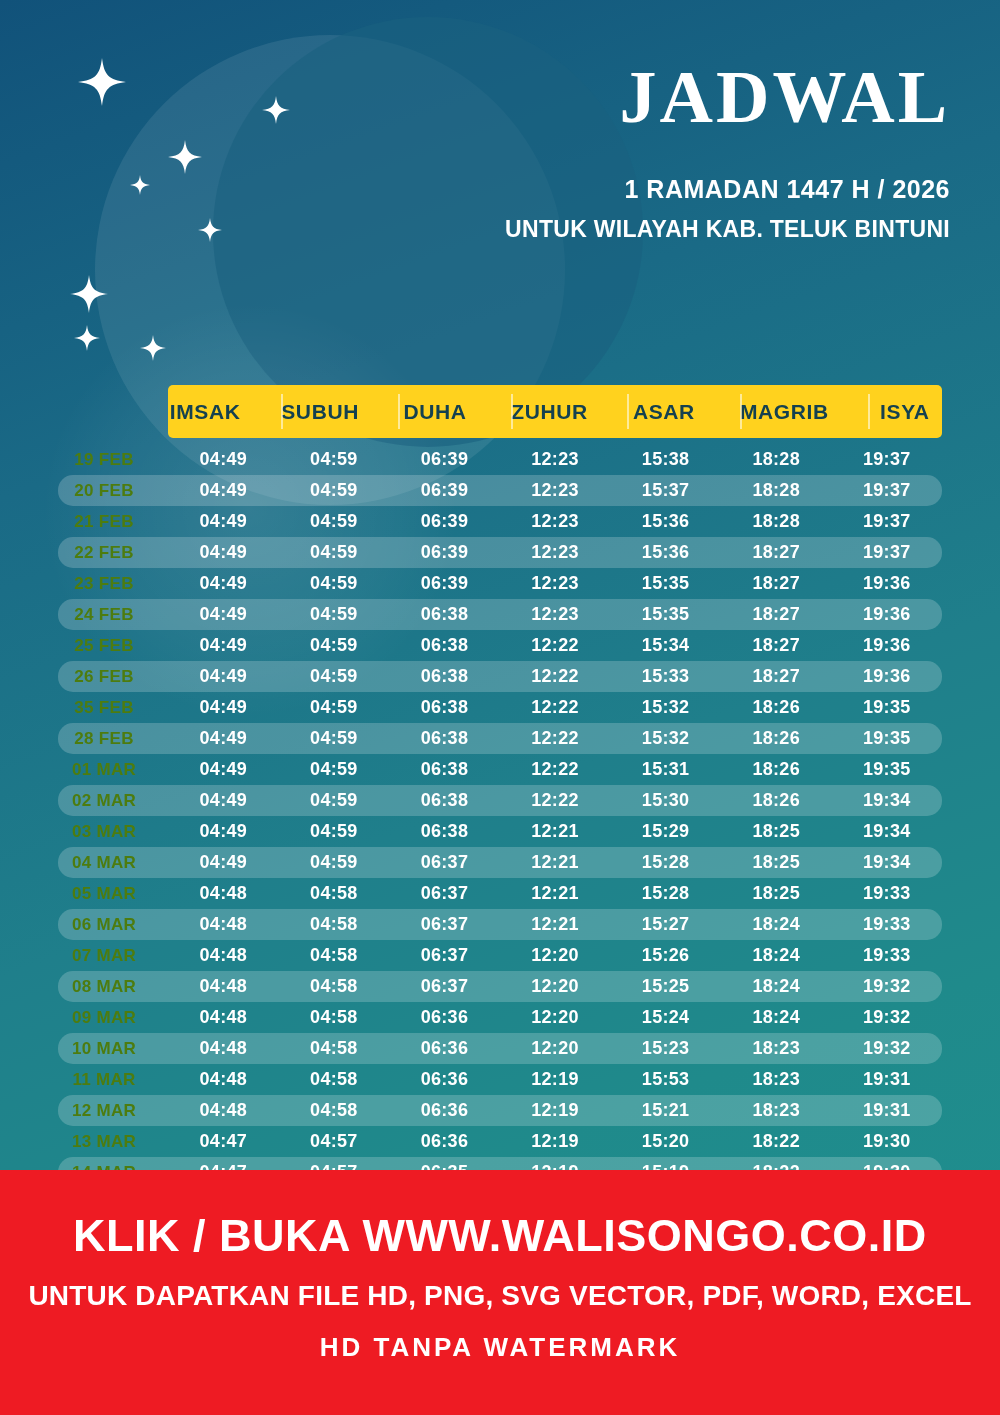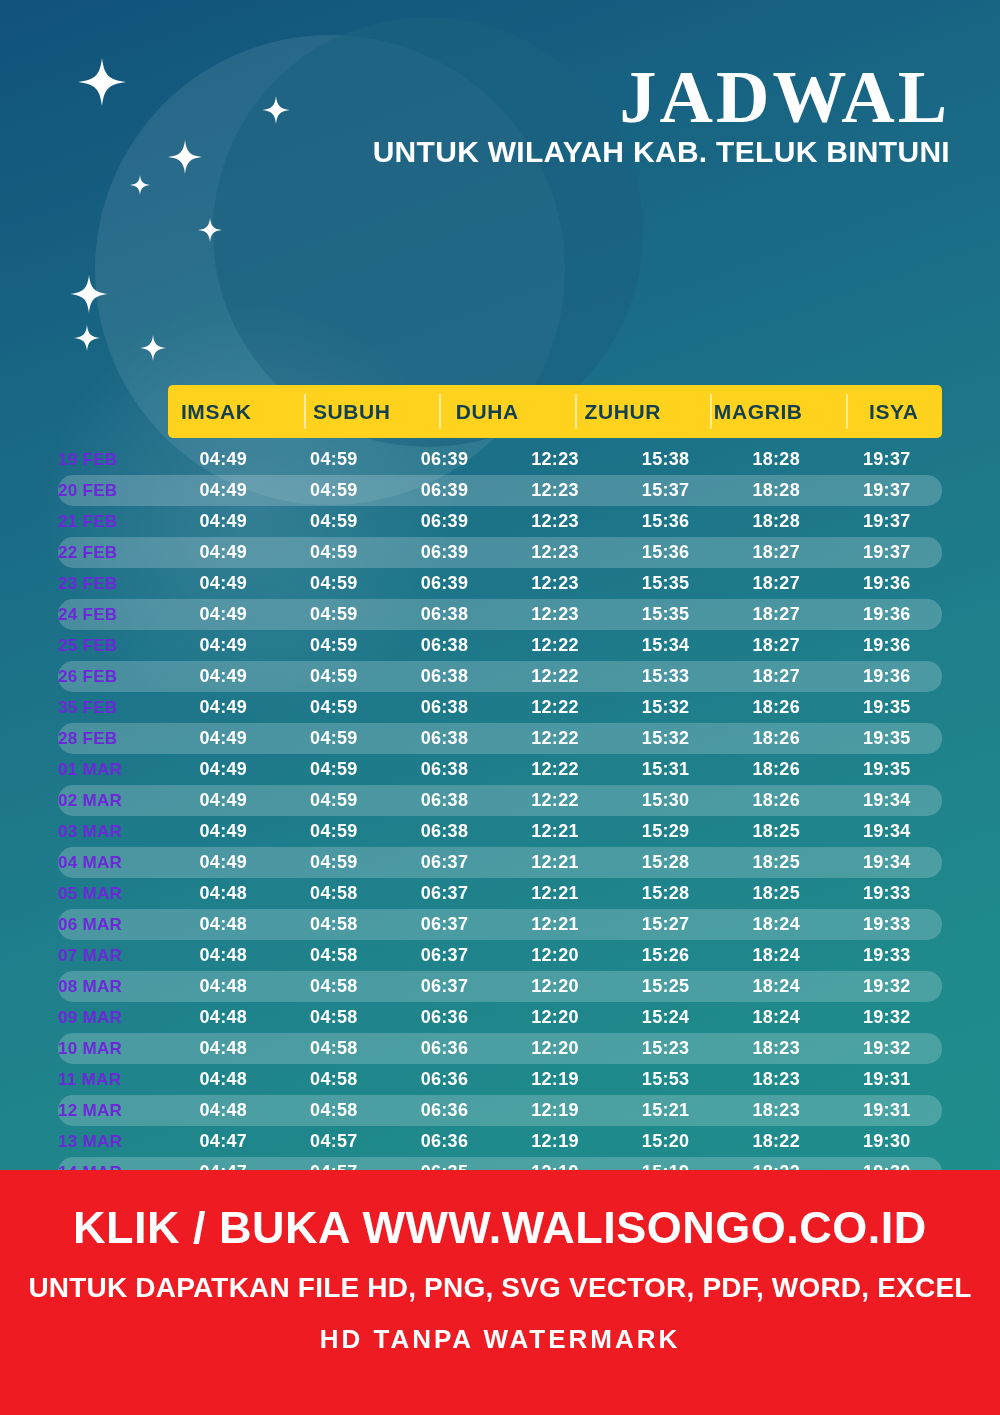--- a/index.html
+++ b/index.html
@@ -73,23 +73,24 @@
     line-height: 1.05;
     margin-top: 2px;
   }
   .subtitle-1 {
     font-size: 25px;
     font-weight: bold;
     letter-spacing: 0.5px;
     margin-top: 40px;
   }
   .subtitle-2 {
-    font-size: 30px;
+    font-size: 23px;
     font-weight: bold;
     letter-spacing: 0.3px;
+    margin-top: 12px;
   }
 
   
   .table-area {
     position: absolute;
     left: 58px;
     top: 385px;
     width: 884px;
     z-index: 6;
   }
@@ -128,23 +129,23 @@
     display: flex;
     align-items: center;
     height: 31px;
     border-radius: 15px;
   }
   .row.alt {
     background: rgba(255,255,255,0.20);
   }
   .row .date {
     width: 110px;
-    text-align: left;
+    text-align: center;
     padding-right: 18px;
-    color: #6d28d9;
+    color: #4d7c0f;
     font-size: 17px;
     font-weight: bold;
     letter-spacing: 0.3px;
   }
   .row .cell {
     flex: 1 1 0;
     text-align: center;
     color: #ffffff;
     font-size: 18px;
     font-weight: bold;
@@ -155,21 +156,21 @@
   .footer {
     position: absolute;
     left: 0;
     bottom: 0;
     width: 1000px;
     height: 245px;
     background: #ee1b23;
     color: #ffffff;
     text-align: center;
     z-index: 10;
-    padding-top: 32px;
+    padding-top: 40px;
   }
   .footer-1 {
     font-size: 45px;
     font-weight: bold;
     letter-spacing: 0.5px;
     line-height: 1.15;
     white-space: nowrap;
   }
   .footer-2 {
     font-size: 28px;
@@ -231,29 +232,31 @@
     </svg>
 </div>
 <div class="star-shape" style="left:140px; top:335px;">
   <svg width="26" height="26" viewBox="0 0 48 48">
       <path d="M24 0 C26 17 31 22 48 24 C31 26 26 31 24 48 C22 31 17 26 0 24 C17 22 22 17 24 0 Z" fill="#ffffff"></path>
     </svg>
 </div>
 
 <div class="header">
   <div class="title-1">JADWAL</div>
+  <div class="subtitle-1">1 RAMADAN 1447 H / 2026</div>
   <div class="subtitle-2">UNTUK WILAYAH KAB. TELUK BINTUNI</div>
 </div>
 
 <div class="table-area">
   <div class="head-row" id="head-row">
       <div class="head-cell">IMSAK</div>
       <div class="head-cell">SUBUH</div>
       <div class="head-cell">DUHA</div>
       <div class="head-cell">ZUHUR</div>
+      <div class="head-cell">ASAR</div>
       <div class="head-cell">MAGRIB</div>
       <div class="head-cell">ISYA</div>
     </div>
   <div class="rows" id="rows">
       <div class="row">
         <div class="date">19 FEB</div>
         <div class="cell">04:49</div>
         <div class="cell">04:59</div>
         <div class="cell">06:39</div>
         <div class="cell">12:23</div>

